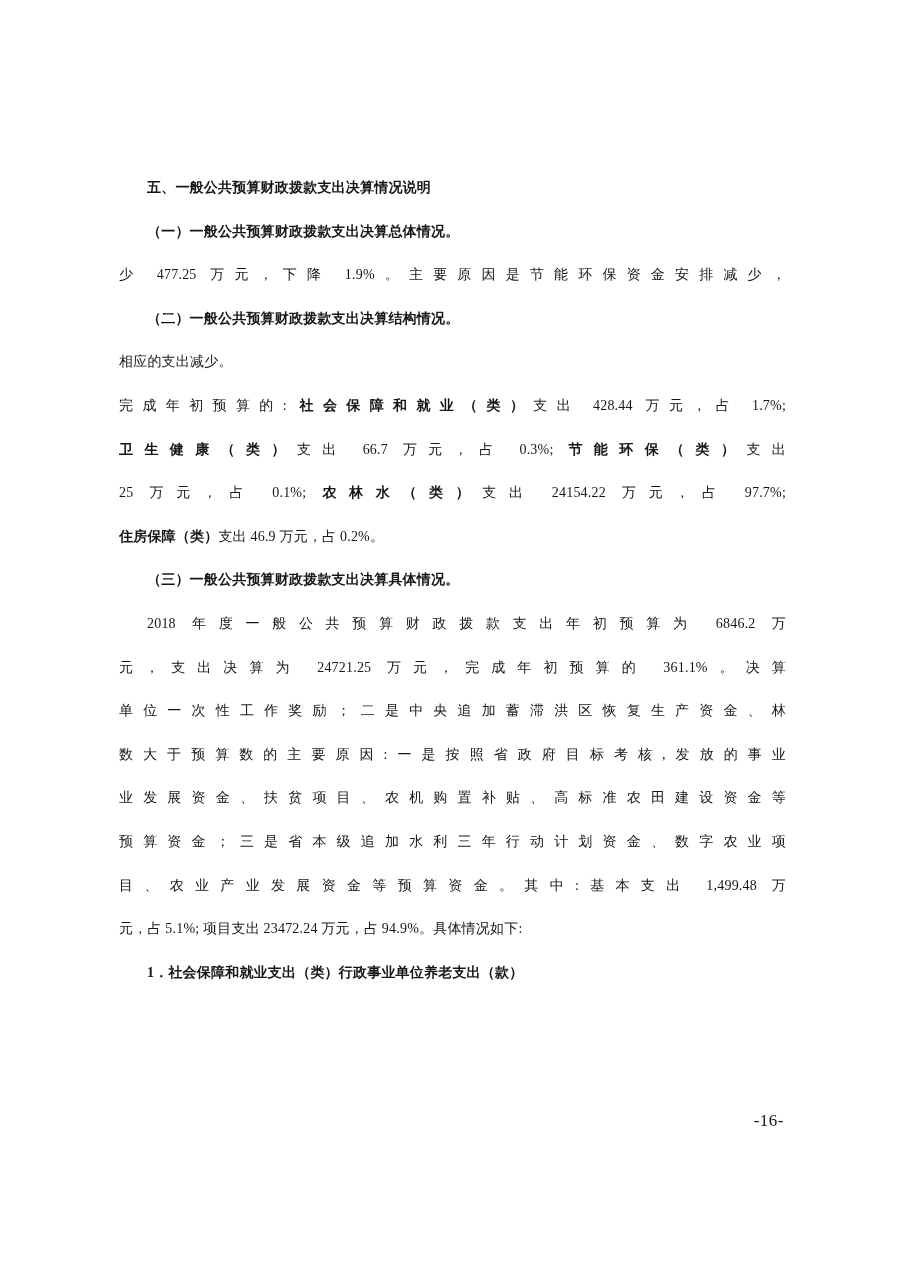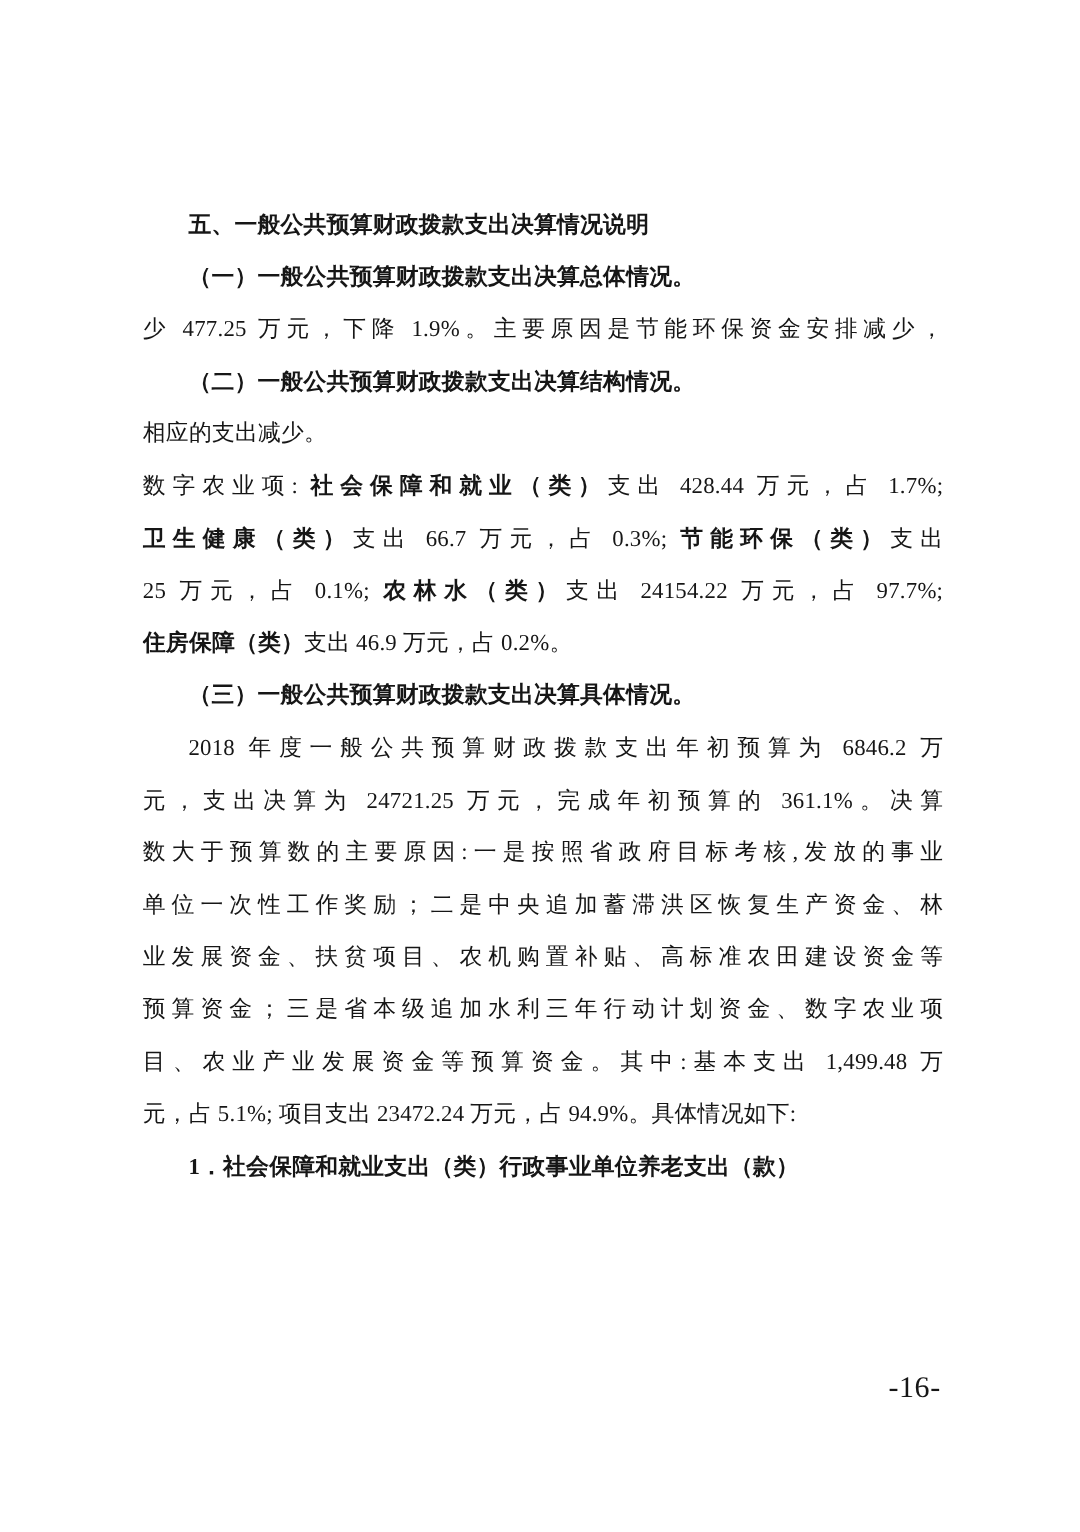--- a/index.html
+++ b/index.html
@@ -16,21 +16,21 @@
     font-family: "Liberation Serif", "DejaVu Serif", serif;
     overflow: hidden;
   }
   .content {
     position: absolute;
     left: 119px;
     top: 166px;
     width: 667px;
   }
   .line {
-    font-size: 19px;
+    font-size: 14px;
     line-height: 43.6px;
     height: 43.6px;
     overflow: hidden;
     text-align: justify;
     text-align-last: justify;
     text-justify: inter-character;
     letter-spacing: 0.2px;
   }
   .line.short {
     text-align-last: auto;
@@ -40,23 +40,23 @@
   }
   .line.bold,
   .line b {
     font-weight: 700;
   }
   .line b {
     font-style: normal;
   }
   .page-number {
     position: absolute;
-    top: 1144px;
+    top: 1108px;
     right: 116px;
-    font-size: 25px;
+    font-size: 17px;
     line-height: 26px;
     letter-spacing: 0.5px;
     margin-left: 28px;
   }
 </style>
 </head>
 <body>
 
 <div class="page">
 
@@ -68,37 +68,37 @@
 
 
 
     <div class="line"><span>少 477.25 万元，下降 1.9%。主要原因是节能环保资金安排减少，</span></div>
 
     <div class="line short indent bold"><span>（二）一般公共预算财政拨款支出决算结构情况。</span></div>
 
     <div class="line short"><span>相应的支出减少。</span></div>
 
 
-    <div class="line"><span>数字农业项: </span><b>社会保障和就业（类）</b><span>支出 428.44 万元，占 1.7%;</span></div>
+    <div class="line"><span>完成年初预算的: </span><b>社会保障和就业（类）</b><span>支出 428.44 万元，占 1.7%;</span></div>
 
     <div class="line"><b>卫生健康（类）</b><span>支出 66.7 万元，占 0.3%; </span><b>节能环保（类）</b><span>支出</span></div>
 
     <div class="line"><span>25 万元，占 0.1%; </span><b>农林水（类）</b><span>支出 24154.22 万元，占 97.7%;</span></div>
 
     <div class="line short"><b>住房保障（类）</b><span>支出 46.9 万元，占 0.2%。</span></div>
 
     <div class="line short indent bold"><span>（三）一般公共预算财政拨款支出决算具体情况。</span></div>
 
     <div class="line indent"><span>2018 年度一般公共预算财政拨款支出年初预算为 6846.2 万</span></div>
 
     <div class="line"><span>元，支出决算为 24721.25 万元，完成年初预算的 361.1%。决算</span></div>
 
+    <div class="line"><span>单位一次性工作奖励；二是中央追加蓄滞洪区恢复生产资金、林</span></div>
+
     <div class="line"><span>数大于预算数的主要原因:一是按照省政府目标考核,发放的事业</span></div>
-
-    <div class="line"><span>单位一次性工作奖励；二是中央追加蓄滞洪区恢复生产资金、林</span></div>
 
     <div class="line"><span>业发展资金、扶贫项目、农机购置补贴、高标准农田建设资金等</span></div>
 
     <div class="line"><span>预算资金；三是省本级追加水利三年行动计划资金、数字农业项</span></div>
 
     <div class="line"><span>目、农业产业发展资金等预算资金。其中:基本支出 1,499.48 万</span></div>
 
     <div class="line short"><span>元，占 5.1%; 项目支出 23472.24 万元，占 94.9%。具体情况如下:</span></div>
 
     <div class="line short indent bold"><span>1．社会保障和就业支出（类）行政事业单位养老支出（款）</span></div>

